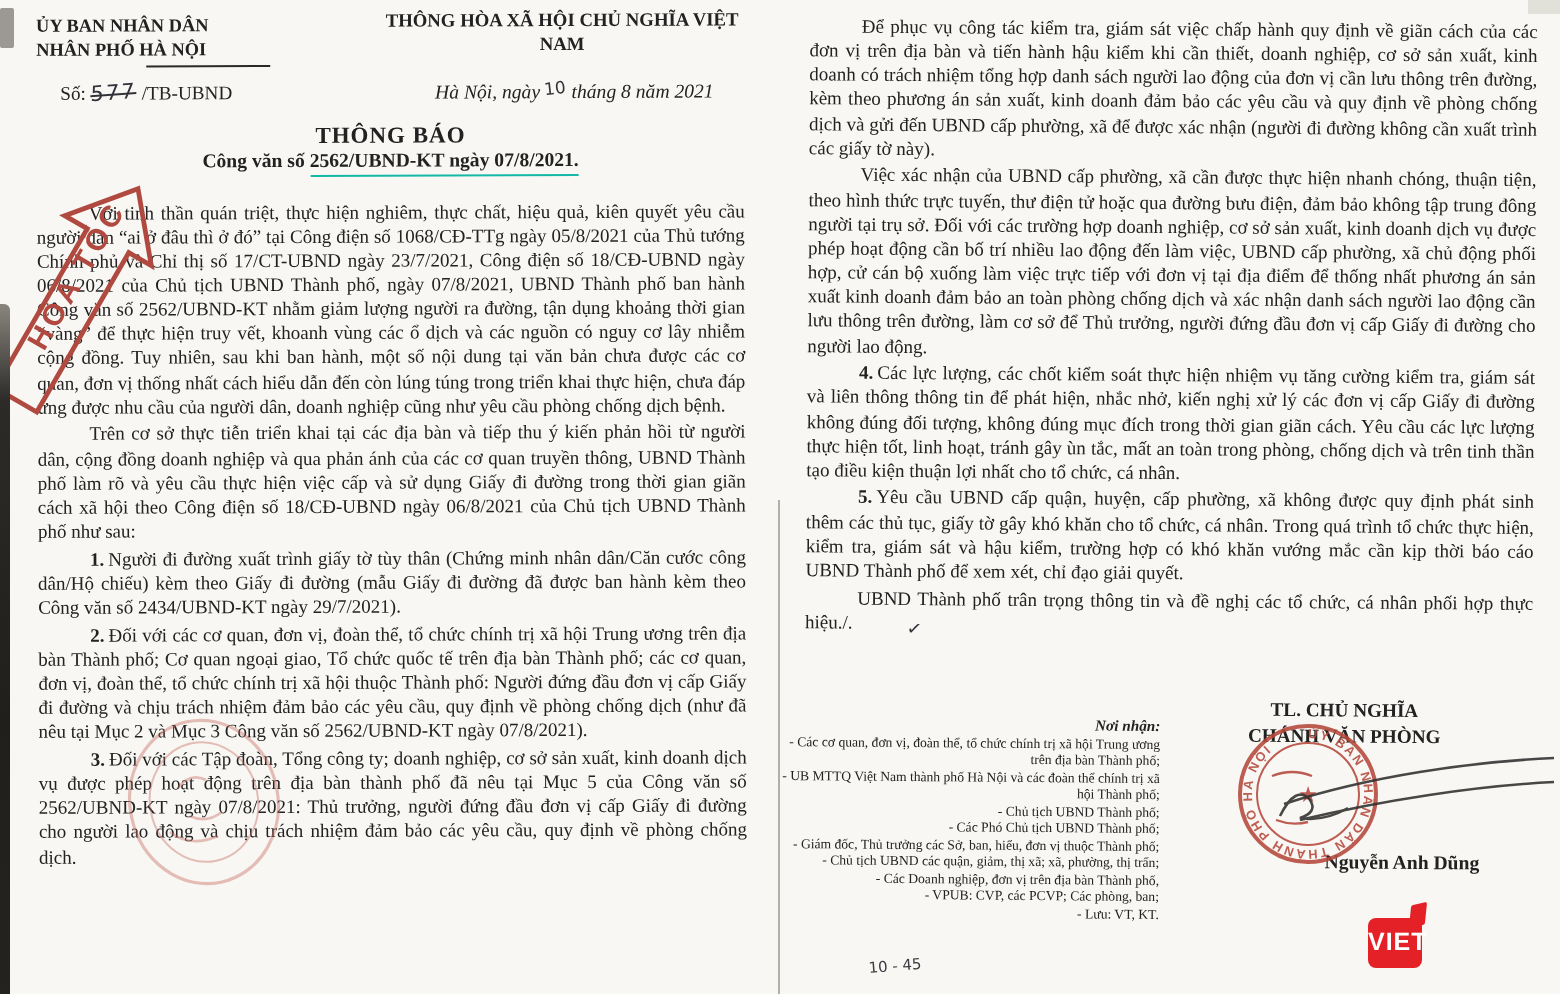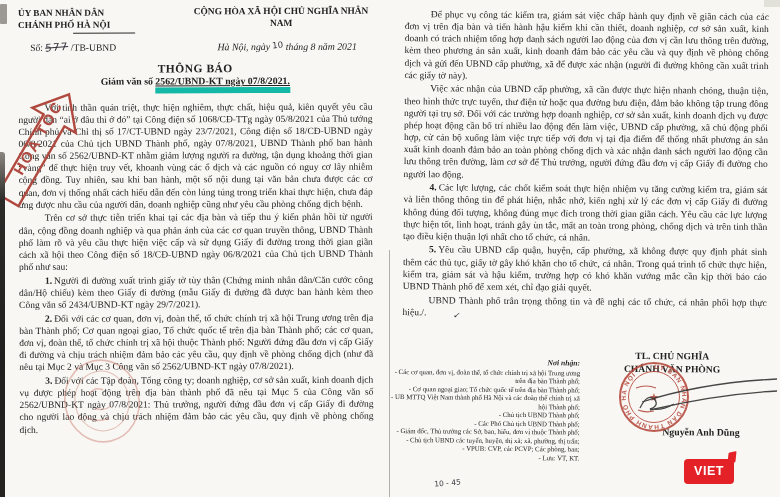--- a/index.html
+++ b/index.html
@@ -25,21 +25,21 @@
   .nat-l2{font-weight:bold;font-size:10px;line-height:13px;display:inline-block;border-bottom:1px solid #222;padding:0 2px 1px 2px;}
   .so-row{display:flex;margin-top:7px;align-items:baseline;}
   .so-cell{width:172px;padding-left:12px;font-size:9.6px;}
   .date-cell{flex:1;text-align:center;font-style:italic;font-size:9.8px;}
   .hand{font-family:"DejaVu Sans", sans-serif;color:#32323b;display:inline-block;}
   .hand-577{font-size:10.5px;transform:rotate(-4deg) skewX(-6deg);letter-spacing:1px;text-decoration:line-through;text-decoration-thickness:0.5px;}
   .hand-10{font-size:8.5px;transform:translateY(-2px) rotate(-6deg);font-style:normal;}
   .title-block{text-align:center;margin-top:9px;text-indent:0;}
   .doc-title{font-weight:bold;font-size:11.5px;line-height:14px;letter-spacing:0.5px;}
   .doc-sub{font-weight:bold;font-size:9.8px;line-height:12.5px;}
-  .u{border-bottom:6px solid #14b8a6;padding-bottom:0.5px;text-decoration:underline;}
+  .u{border-bottom:1px solid #14b8a6;padding-bottom:0.5px;}
 
   
   .body-text{margin-top:13px;}
   .body-text2{margin-top:2px;}
   p.para{font-size:9.5px;line-height:12.15px;text-align:justify;text-indent:26px;margin:0 0 1.5px 0;}
   p.para b{margin-right:2px;}
   .it{}
 
   
   .footer{position:absolute;left:0;top:352px;width:100%;text-indent:0;}
@@ -47,62 +47,62 @@
   .noi-nhan-title{font-weight:bold;font-style:italic;font-size:7.6px;margin-bottom:1px;}
   .sign-block{position:absolute;left:205px;top:-4px;width:160px;text-align:center;}
   .sign-t{font-weight:bold;font-size:9.6px;line-height:12.5px;}
   .signer{position:absolute;left:243px;top:72px;width:110px;text-align:right;font-weight:bold;font-size:9.8px;}
   .hand-note{position:absolute;left:48px;top:126px;font-family:"DejaVu Sans",sans-serif;font-size:7.5px;color:#3a3a42;transform:rotate(-5deg);}
   .checkmark{font-family:"DejaVu Sans",sans-serif;font-size:9px;color:#33333c;display:inline-block;transform:rotate(8deg) translateY(1px);margin-left:1px;}
 
   
   .svg-abs{position:absolute;}
   .seal-svg{left:190px;top:358px;}
-  .viet-logo{position:absolute;left:294px;top:459px;width:50px;height:25px;background:#e32127;border-radius:4px;
+  .viet-logo{position:absolute;left:294px;top:459px;width:27px;height:25px;background:#e32127;border-radius:4px;
     color:#fff;font-family:"Liberation Sans",sans-serif;font-weight:bold;font-size:12.5px;text-align:center;line-height:25px;letter-spacing:0.5px;}
   .viet-flag{position:absolute;right:-2px;top:-7px;width:8px;height:11px;background:#e32127;transform:skewY(-18deg) rotate(6deg);border-radius:1px;}
 
   
   .edge-left{position:absolute;left:0;top:152px;width:5px;height:345px;background:linear-gradient(to bottom,#8a867f 0%,#2c2b28 14%,#201f1d 60%,#242320 100%);border-top-right-radius:3px;}
   .smudge-tl{position:absolute;left:0;top:4px;width:7px;height:20px;background:#7d7a74;opacity:.75;border-radius:1px;}
   .smudge-tr{position:absolute;right:0;top:0;width:16px;height:7px;background:#dbd9d2;opacity:.8;}
   .divider{position:absolute;left:389px;top:250px;width:1px;height:247px;background:#a5a39a;opacity:.85;}
 </style>
 </head>
 <body>
 
 <div class="page" id="page1">
   <div class="tilt1">
     <div class="hdr">
       <div class="hdr-left">
         <div class="org-l1">ỦY BAN NHÂN DÂN</div>
-        <div class="org-l2">CHÁNH PHỐ HÀ NỘI</div>
+        <div class="org-l2">NHÂN PHỐ HÀ NỘI</div>
         <div class="org-rule"></div>
       </div>
       <div class="hdr-right">
-        <div class="nat-l1">CỘNG HÒA XÃ HỘI CHỦ NGHĨA NHÂN NAM</div>
+        <div class="nat-l1">THÔNG HÒA XÃ HỘI CHỦ NGHĨA VIỆT NAM</div>
       </div>
     </div>
 
     <div class="so-row">
       <div class="so-cell">
         <span>Số:</span>
         <span class="hand hand-577">577</span>
         <span>/TB-UBND</span>
       </div>
       <div class="date-cell">
         <span>Hà Nội, ngày</span>
         <span class="hand hand-10">10</span>
         <span>tháng 8 năm 2021</span>
       </div>
     </div>
 
     <div class="title-block">
       <div class="doc-title">THÔNG BÁO</div>
-      <div class="doc-sub"><span>Giám văn số </span><span class="u">2562/UBND-KT ngày 07/8/2021.</span></div>
+      <div class="doc-sub"><span>Công văn số </span><span class="u">2562/UBND-KT ngày 07/8/2021.</span></div>
     </div>
 
     <div class="body-text">
       <p class="para"><span>Với tinh thần quán triệt, thực hiện nghiêm, thực chất, hiệu quả, kiên quyết yêu cầu người dân </span><span class="it">“ai ở đâu thì ở đó”</span><span> tại Công điện số 1068/CĐ-TTg ngày 05/8/2021 của Thủ tướng Chính phủ và Chỉ thị số 17/CT-UBND ngày 23/7/2021, Công điện số 18/CĐ-UBND ngày 06/8/2021 của Chủ tịch UBND Thành phố, ngày 07/8/2021, UBND Thành phố ban hành Công văn số 2562/UBND-KT nhằm giảm lượng người ra đường, tận dụng khoảng thời gian “vàng” để thực hiện truy vết, khoanh vùng các ổ dịch và các nguồn có nguy cơ lây nhiễm cộng đồng. Tuy nhiên, sau khi ban hành, một số nội dung tại văn bản chưa được các cơ quan, đơn vị thống nhất cách hiểu dẫn đến còn lúng túng trong triển khai thực hiện, chưa đáp ứng được nhu cầu của người dân, doanh nghiệp cũng như yêu cầu phòng chống dịch bệnh.</span></p>
       <p class="para">Trên cơ sở thực tiễn triển khai tại các địa bàn và tiếp thu ý kiến phản hồi từ người dân, cộng đồng doanh nghiệp và qua phản ánh của các cơ quan truyền thông, UBND Thành phố làm rõ và yêu cầu thực hiện việc cấp và sử dụng Giấy đi đường trong thời gian giãn cách xã hội theo Công điện số 18/CĐ-UBND ngày 06/8/2021 của Chủ tịch UBND Thành phố như sau:</p>
       <p class="para"><b>1.</b><span>Người đi đường xuất trình giấy tờ tùy thân (Chứng minh nhân dân/Căn cước công dân/Hộ chiếu) kèm theo Giấy đi đường (mẫu Giấy đi đường đã được ban hành kèm theo Công văn số 2434/UBND-KT ngày 29/7/2021).</span></p>
       <p class="para"><b>2.</b><span>Đối với các cơ quan, đơn vị, đoàn thể, tổ chức chính trị xã hội Trung ương trên địa bàn Thành phố; Cơ quan ngoại giao, Tổ chức quốc tế trên địa bàn Thành phố; các cơ quan, đơn vị, đoàn thể, tổ chức chính trị xã hội thuộc Thành phố: Người đứng đầu đơn vị cấp Giấy đi đường và chịu trách nhiệm đảm bảo các yêu cầu, quy định về phòng chống dịch (như đã nêu tại Mục 2 và Mục 3 Công văn số 2562/UBND-KT ngày 07/8/2021).</span></p>
       <p class="para"><b>3.</b><span>Đối với các Tập đoàn, Tổng công ty; doanh nghiệp, cơ sở sản xuất, kinh doanh dịch vụ được phép hoạt động trên địa bàn thành phố đã nêu tại Mục 5 của Công văn số 2562/UBND-KT ngày 07/8/2021: Thủ trưởng, người đứng đầu đơn vị cấp Giấy đi đường cho người lao động và chịu trách nhiệm đảm bảo các yêu cầu, quy định về phòng chống dịch.</span></p>
     </div>
   </div>
@@ -128,26 +128,26 @@
       <p class="para">Việc xác nhận của UBND cấp phường, xã cần được thực hiện nhanh chóng, thuận tiện, theo hình thức trực tuyến, thư điện tử hoặc qua đường bưu điện, đảm bảo không tập trung đông người tại trụ sở. Đối với các trường hợp doanh nghiệp, cơ sở sản xuất, kinh doanh dịch vụ được phép hoạt động cần bố trí nhiều lao động đến làm việc, UBND cấp phường, xã chủ động phối hợp, cử cán bộ xuống làm việc trực tiếp với đơn vị tại địa điểm để thống nhất phương án sản xuất kinh doanh đảm bảo an toàn phòng chống dịch và xác nhận danh sách người lao động cần lưu thông trên đường, làm cơ sở để Thủ trưởng, người đứng đầu đơn vị cấp Giấy đi đường cho người lao động.</p>
       <p class="para"><b>4.</b><span>Các lực lượng, các chốt kiểm soát thực hiện nhiệm vụ tăng cường kiểm tra, giám sát và liên thông thông tin để phát hiện, nhắc nhở, kiến nghị xử lý các đơn vị cấp Giấy đi đường không đúng đối tượng, không đúng mục đích trong thời gian giãn cách. Yêu cầu các lực lượng thực hiện tốt, linh hoạt, tránh gây ùn tắc, mất an toàn trong phòng, chống dịch và trên tinh thần tạo điều kiện thuận lợi nhất cho tổ chức, cá nhân.</span></p>
       <p class="para"><b>5.</b><span>Yêu cầu UBND cấp quận, huyện, cấp phường, xã không được quy định phát sinh thêm các thủ tục, giấy tờ gây khó khăn cho tổ chức, cá nhân. Trong quá trình tổ chức thực hiện, kiểm tra, giám sát và hậu kiểm, trường hợp có khó khăn vướng mắc cần kịp thời báo cáo UBND Thành phố để xem xét, chỉ đạo giải quyết.</span></p>
       <p class="para"><span>UBND Thành phố trân trọng thông tin và đề nghị các tổ chức, cá nhân phối hợp thực hiệu./.</span><span class="checkmark">✓</span></p>
     </div>
 
     <div class="footer">
       <div class="noi-nhan">
         <div class="noi-nhan-title">Nơi nhận:</div>
         <div>- Các cơ quan, đơn vị, đoàn thể, tổ chức chính trị xã hội Trung ương trên địa bàn Thành phố;</div>
-        <div>- Cơ quan ngoại giao; Tổ chức quốc tế trên địa bàn Thành phố;</div>
         <div>- UB MTTQ Việt Nam thành phố Hà Nội và các đoàn thể chính trị xã hội Thành phố;</div>
         <div>- Chủ tịch UBND Thành phố;</div>
         <div>- Các Phó Chủ tịch UBND Thành phố;</div>
         <div>- Giám đốc, Thủ trưởng các Sở, ban, hiểu, đơn vị thuộc Thành phố;</div>
-        <div>- Chủ tịch UBND các tuyến, huyện, thị xã; xã, phường, thị trấn;</div>
+        <div>- Chủ tịch UBND các quận, giảm, thị xã; xã, phường, thị trấn;</div>
+        <div>- Các Doanh nghiệp, đơn vị trên địa bàn Thành phố,</div>
         <div>- VPUB: CVP, các PCVP; Các phòng, ban;</div>
         <div>- Lưu: VT, KT.</div>
       </div>
 
       <div class="sign-block">
         <div class="sign-t">TL. CHỦ NGHĨA</div>
         <div class="sign-t">CHÁNH VĂN PHÒNG</div>
       </div>
       <div class="signer">Nguyễn Anh Dũng</div>
       <div class="hand-note">10 - 45</div>

